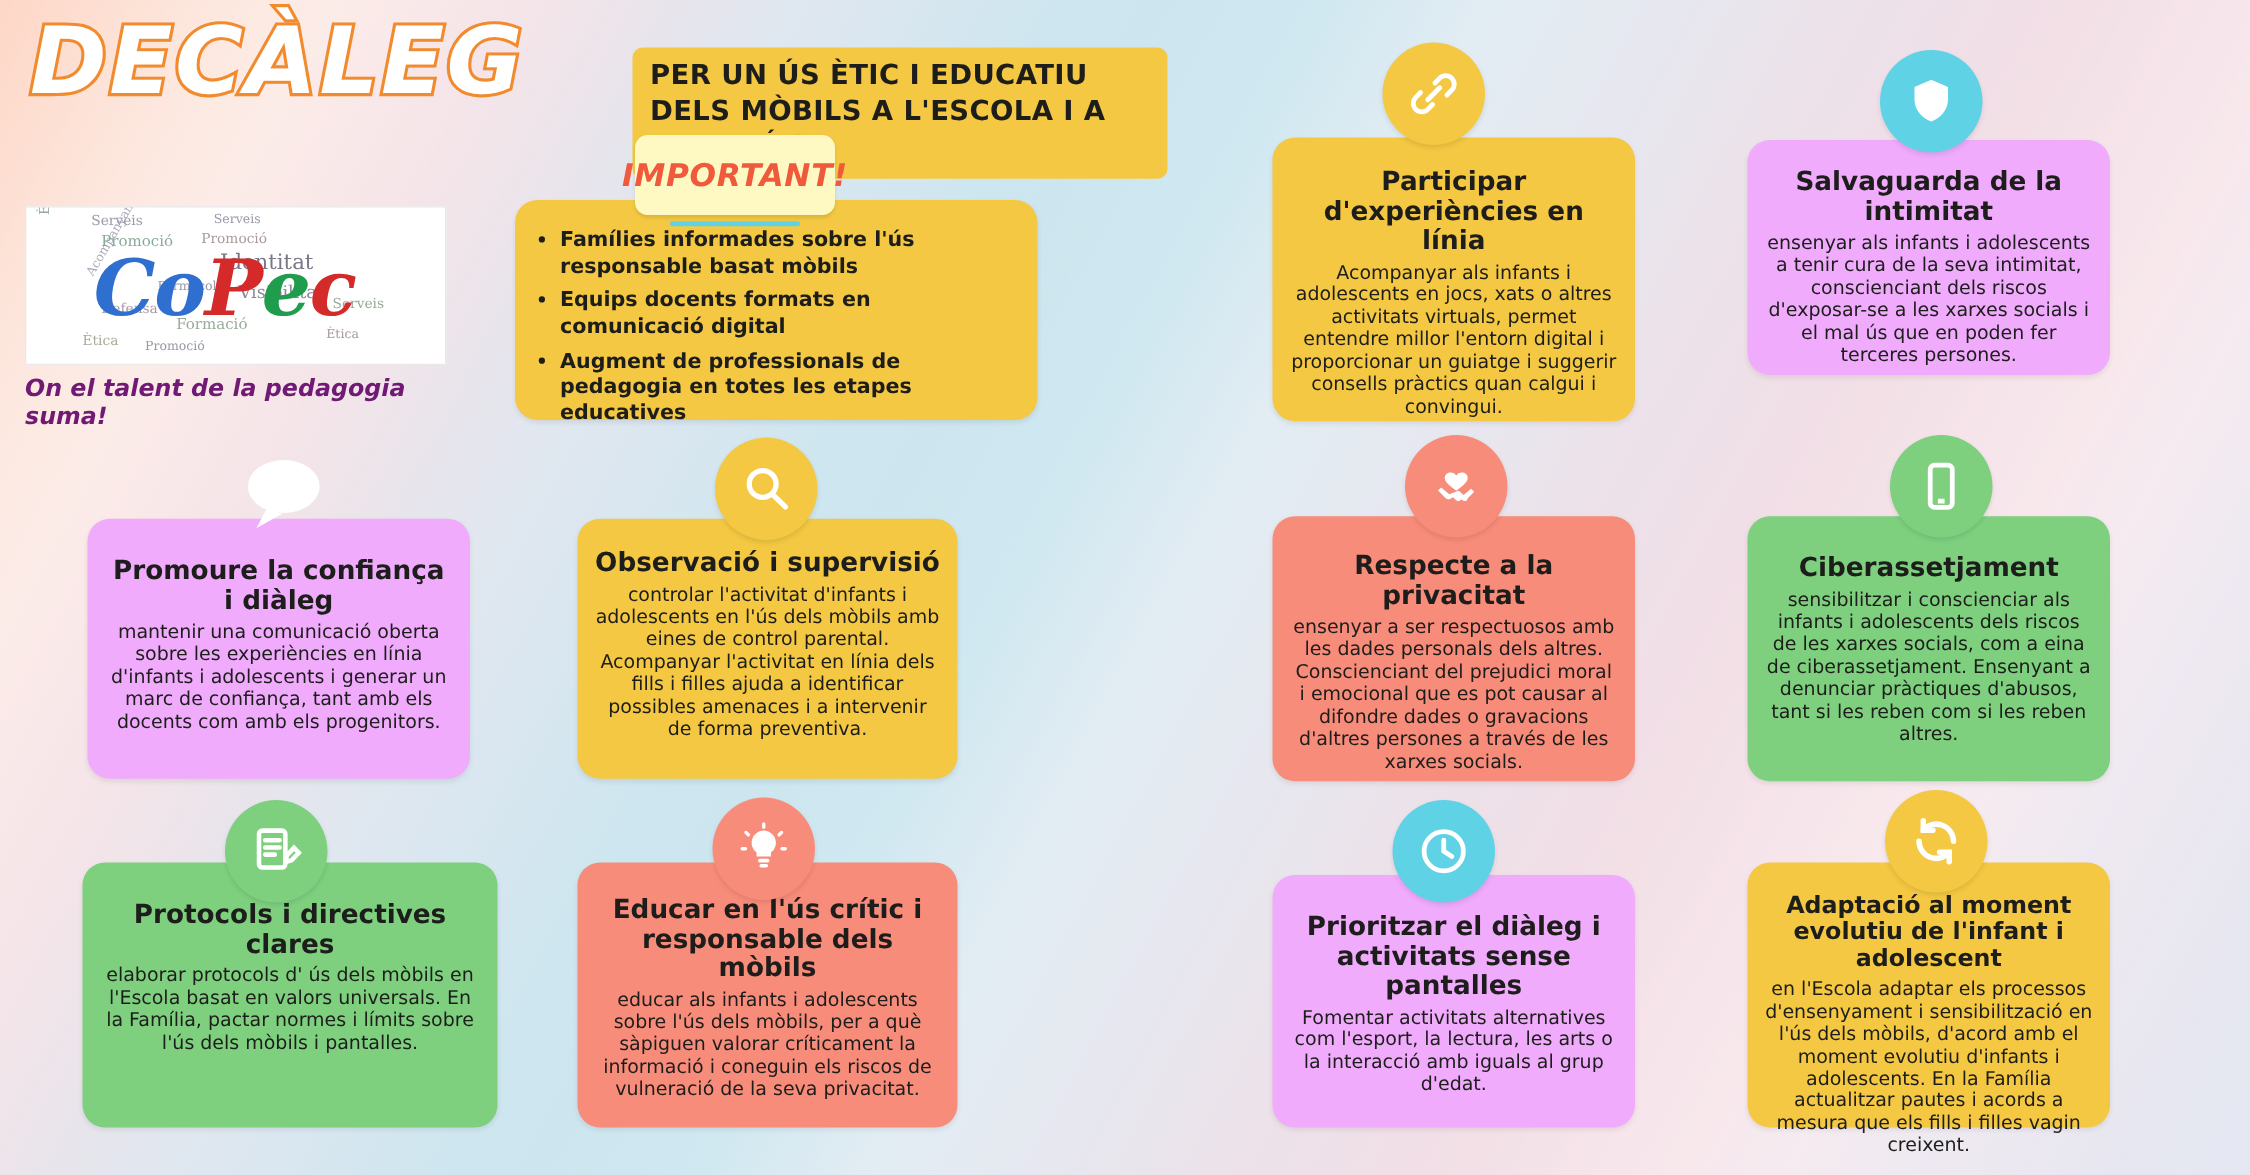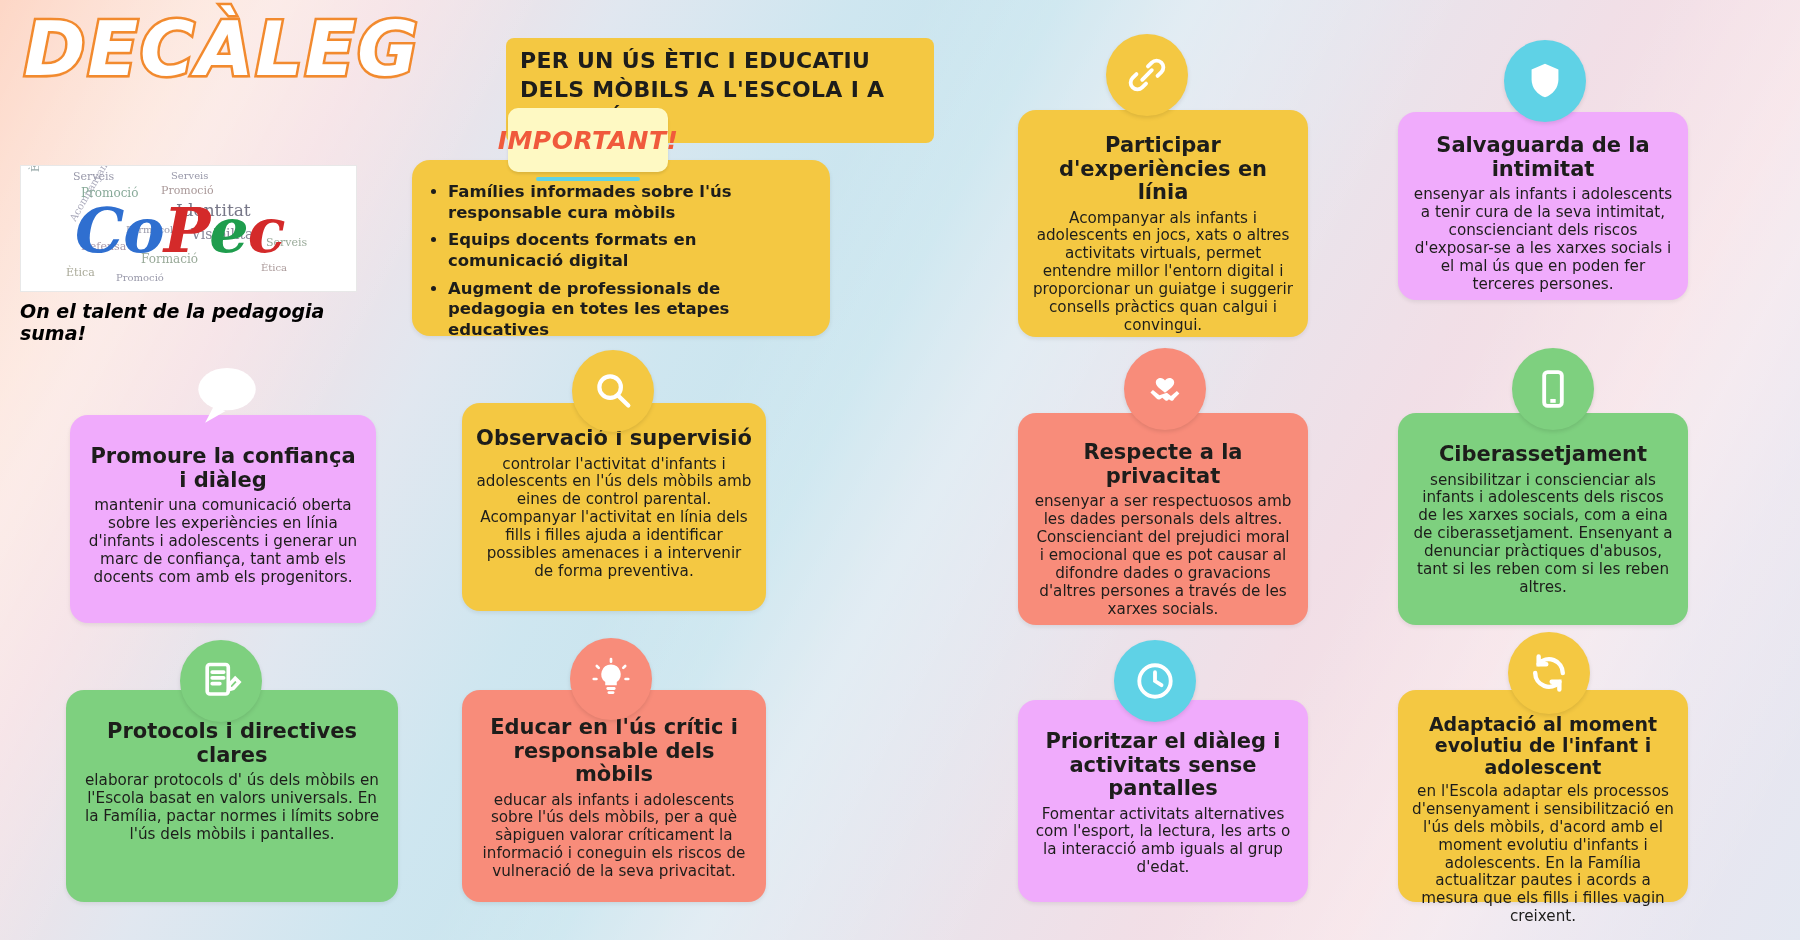--- a/index.html
+++ b/index.html
@@ -60,21 +60,21 @@
   }
   .wordcloud-word{position:absolute;white-space:nowrap;font-family:"DejaVu Serif", serif;}
   #cope-letters{
     position:absolute;left:18px;top:28px;
     font-family:"DejaVu Serif", serif;font-size:62px;font-weight:bold;font-style:italic;
     letter-spacing:-1px;
     margin-left:36px;
   }
   #cope-letters span{display:inline-block;}
   #logo-tag{
-    margin-top:8px;font-size:19px;font-weight:bold;color:#000000;font-style:italic;
+    margin-top:8px;font-size:19px;font-weight:bold;color:#701a75;font-style:italic;
   }
 
   
   .card{position:absolute;border-radius:18px;padding:10px 14px 12px;box-sizing:border-box;
         box-shadow:0 2px 4px rgba(0,0,0,.08);}
   .card h3{margin:0;font-size:21px;line-height:1.12;font-weight:bold;color:#1d1d1b;text-align:center;}
   .card p{margin:5px 0 0;font-size:15.2px;line-height:1.18;color:#1d1d1b;text-align:center;}
   .card.yellow{background:#f4c842;}
   .card.cyan{background:#f0abfc;}
   .card.green{background:#7ed07f;}
@@ -137,21 +137,21 @@
     </div>
   </div>
   <div id="logo-tag">On el talent de la pedagogia suma!</div>
 </div>
 
 <div id="important">
   <span>IMPORTANT!</span>
 </div>
 <div class="card yellow" style="left:412px;top:160px;width:418px;height:176px;padding-top:22px;">
   <ul class="bullets">
-    <li>Famílies informades sobre l'ús responsable cura mòbils</li>
+    <li>Famílies informades sobre l'ús responsable basat mòbils</li>
     <li>Equips docents formats en comunicació digital</li>
     <li>Augment de professionals de pedagogia en totes les etapes educatives</li>
   </ul>
 </div>
 
 <div class="badge yellow" style="left:1106px;top:34px;">
   <svg viewBox="0 0 24 24" fill="none" stroke="#ffffff" stroke-width="2" stroke-linecap="round">
     <path d="M9.5 14.5l5-5"></path>
     <path d="M12.5 7.5l2-2a3.5 3.5 0 0 1 5 5l-2 2"></path>
     <path d="M11.5 16.5l-2 2a3.5 3.5 0 0 1-5-5l2-2"></path>
@@ -182,21 +182,21 @@
   <h3>Promoure la confiança i diàleg</h3>
   <p>mantenir una comunicació oberta sobre les experiències en línia d'infants i adolescents i generar un marc de confiança, tant amb els docents com amb els progenitors.</p>
 </div>
 
 <div class="badge yellow" style="left:572px;top:350px;">
   <svg viewBox="0 0 24 24" fill="none" stroke="#ffffff" stroke-width="2.2" stroke-linecap="round">
     <circle cx="10.5" cy="10" r="5.6"></circle>
     <path d="M14.6 14.3L20 19.6"></path>
   </svg>
 </div>
-<div class="card yellow" style="left:462px;top:403px;width:304px;height:208px;padding-top:24px;">
+<div class="card yellow" style="left:462px;top:415px;width:304px;height:208px;padding-top:24px;">
   <h3>Observació i supervisió</h3>
   <p>controlar l'activitat d'infants i adolescents en l'ús dels mòbils amb eines de control parental. Acompanyar l'activitat en línia dels fills i filles ajuda a identificar possibles amenaces i a intervenir de forma preventiva.</p>
 </div>
 
 <div class="badge salmon" style="left:1124px;top:348px;">
   <svg viewBox="0 0 24 24" fill="#ffffff">
     <path d="M12 7.6c1.1-2.2 4.8-1.7 4.8 1 0 1.2-1 2.3-2 3.1l-2.8 2.2-2.8-2.2c-1-0.8-2-1.9-2-3.1 0-2.7 3.7-3.2 4.8-1z"></path>
     <path d="M4.4 13.8l3.2 3.2c.5.5 1.2.6 1.8.3l1.2-.7 1.5 1.3c.5.4 1.2.4 1.6-.1l.3-.4 1 .6c.6.3 1.3.1 1.6-.5l.3-.6 2.6-2.6-1.3-1.3-3.1 2.6-2.1-1.7-3.9 1.4-3.4-2.8z"></path>
   </svg>
 </div>

